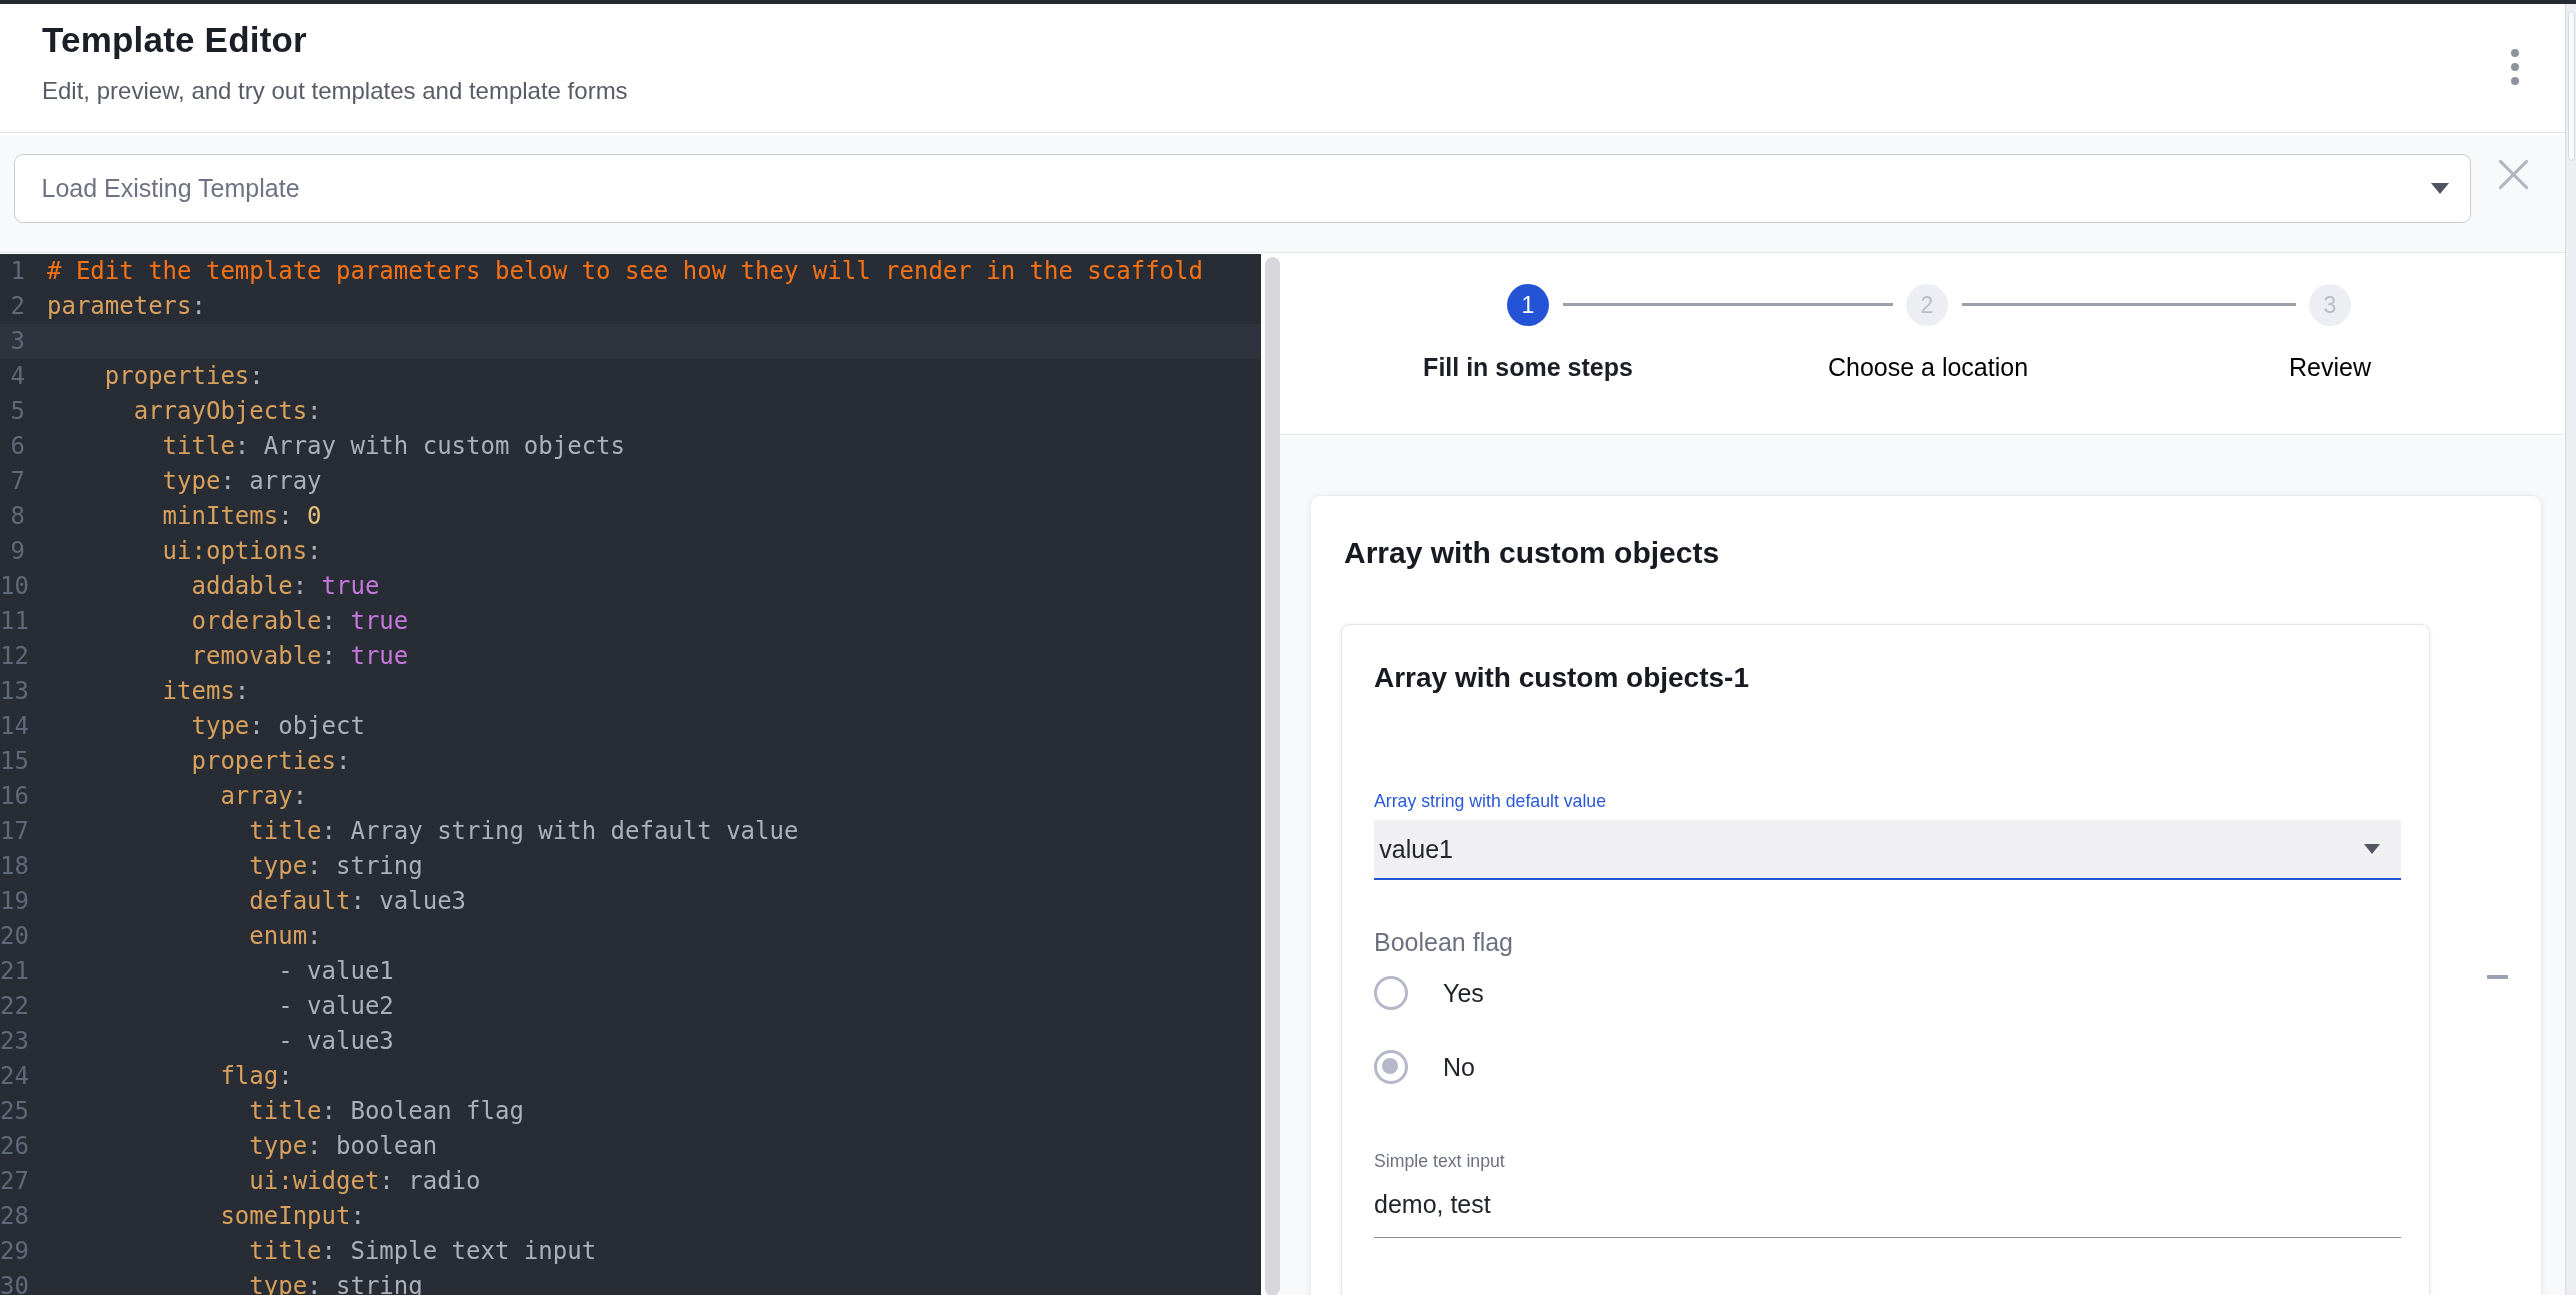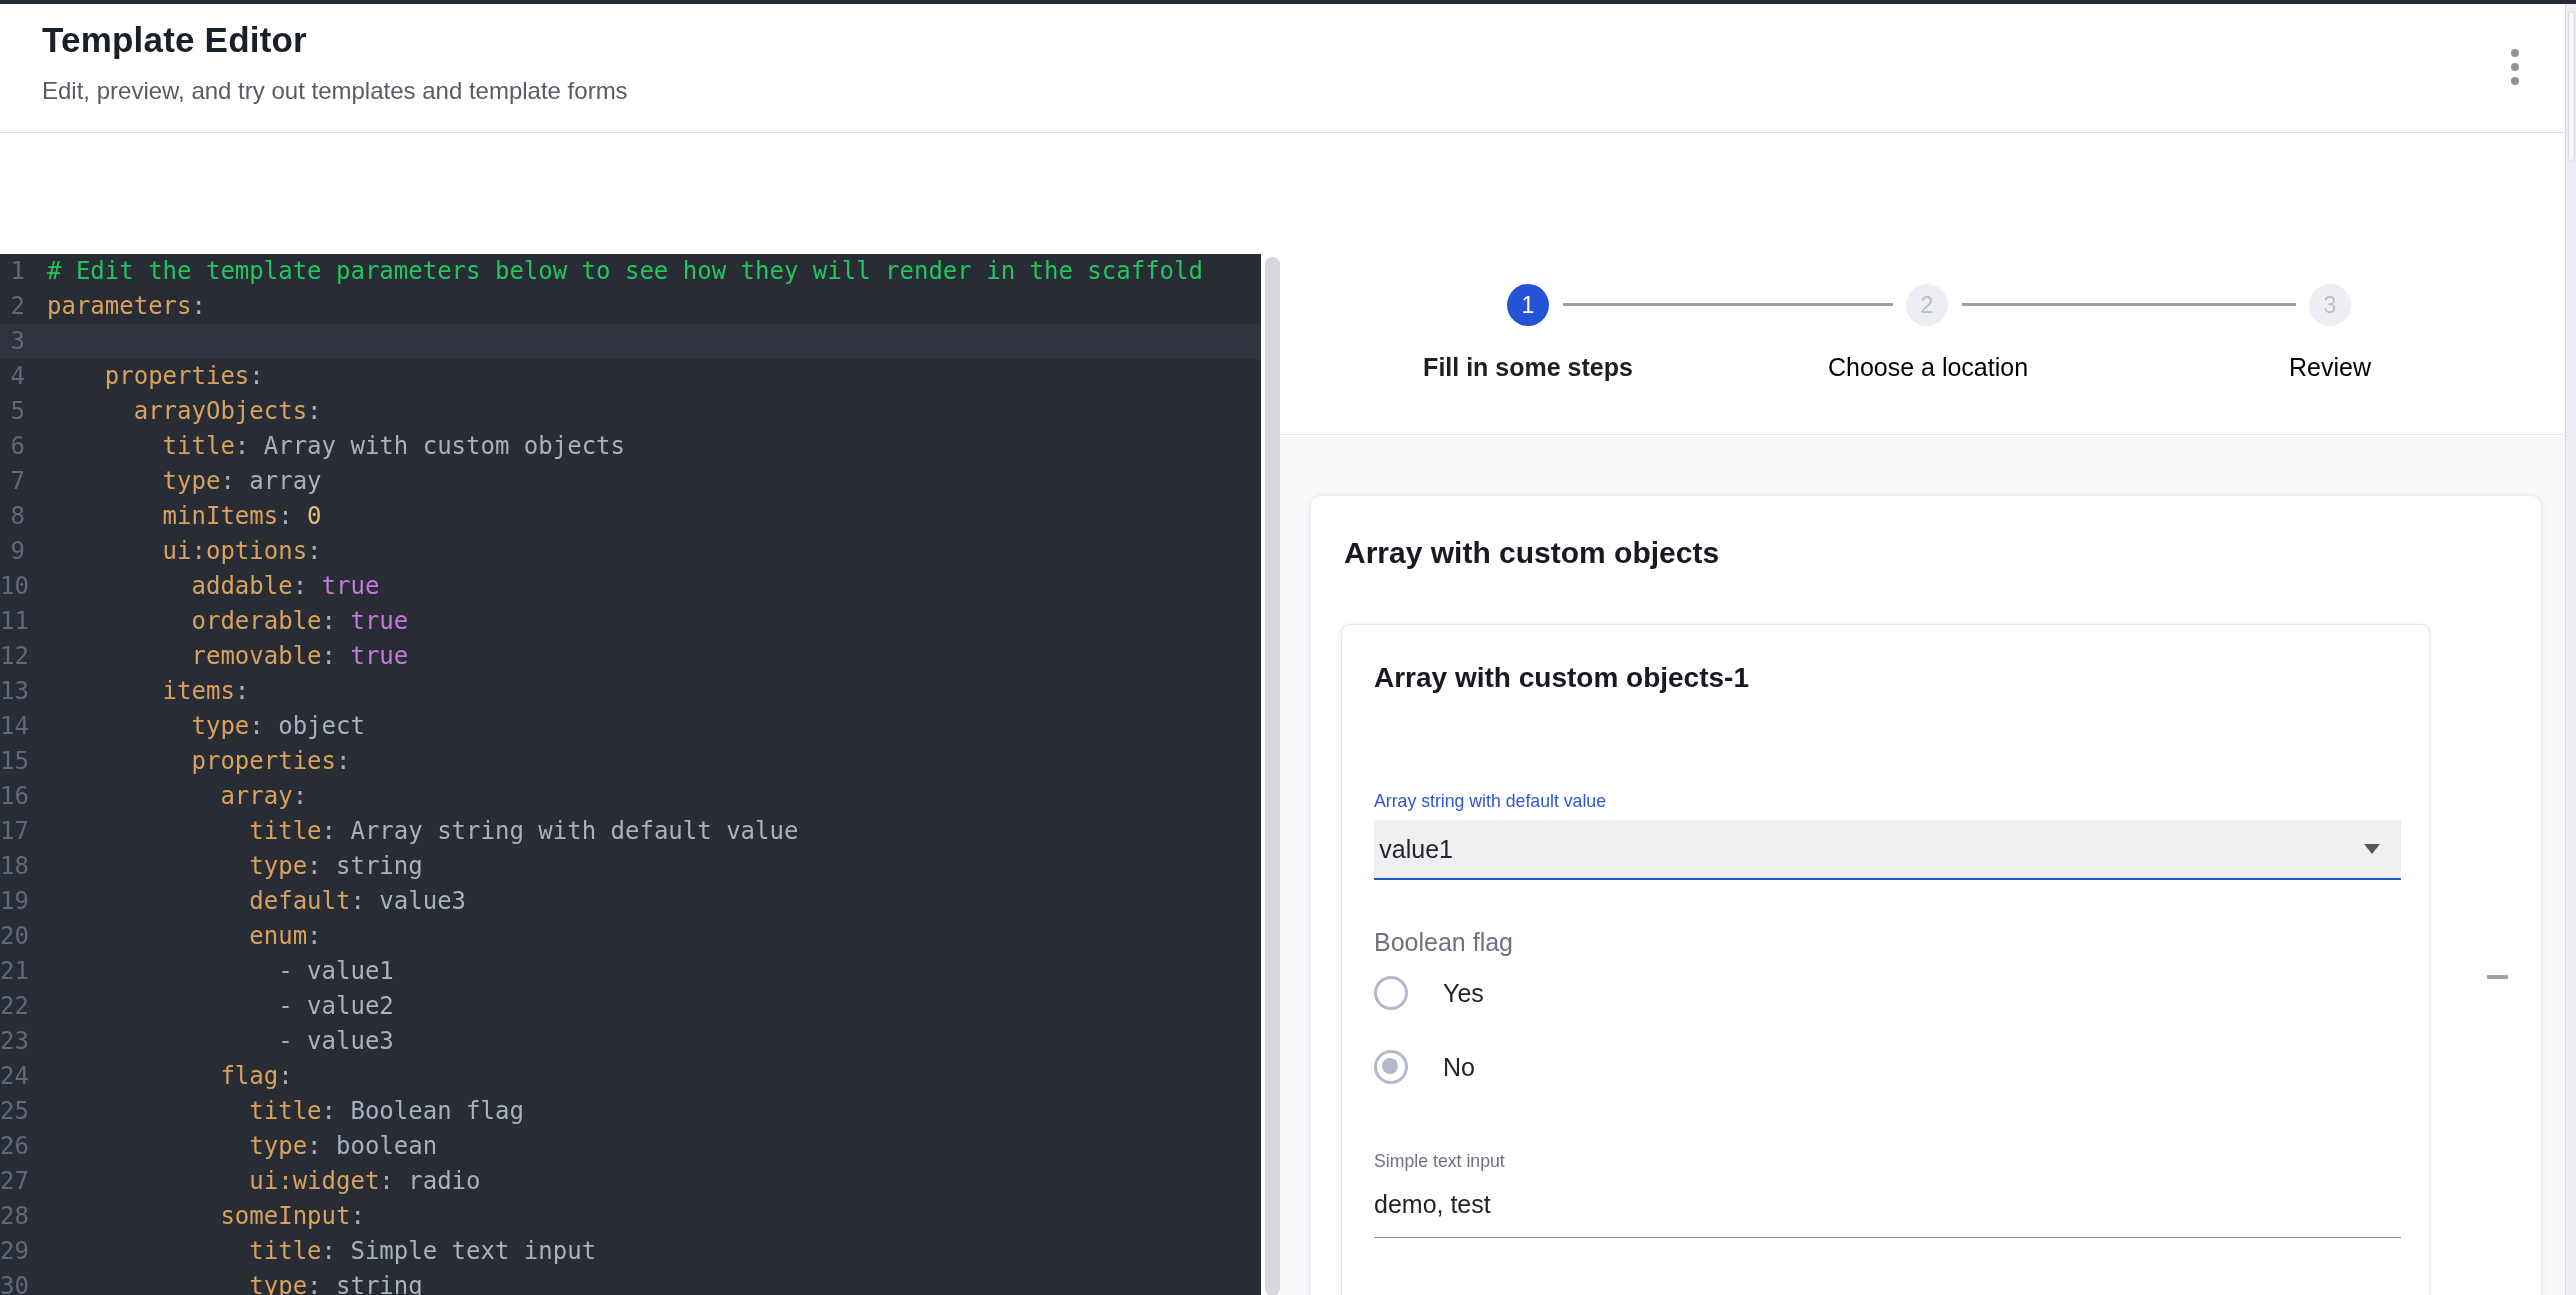--- a/index.html
+++ b/index.html
@@ -24,21 +24,21 @@
   .load-select .ph { margin-left:26.5px; font-size:25px; color:#6e7383; flex:1; }
   .caret-down { width:0; height:0; border-left:9.7px solid transparent; border-right:9.7px solid transparent; border-top:11.5px solid #4f545e; margin-right:21px; }
   .clear-btn { position:absolute; left:2489px; top:15px; width:49px; height:49px; background:none; border:none; cursor:pointer; }
 
   
   .editor { position:absolute; left:0; top:254px; width:1261px; height:1042px; background:#282c34; overflow:hidden; font-family:"DejaVu Sans Mono", monospace; font-size:24px; }
   .code-line { display:flex; height:35px; line-height:35px; white-space:pre; }
   .code-line.hl { background:#2e333d; }
   .code-line .ln { width:25px; text-align:right; color:#5f6979; flex:none; }
   .code-line .src { padding-left:22px; }
-  .tk-c { color:#22c55e; } 
+  .tk-c { color:#f97316; } 
   .tk-k { color:#d8a15e; } 
   .tk-p { color:#a9b1bd; } 
   .tk-t { color:#a9b1bd; } 
   .tk-b { color:#c678dd; } 
   .tk-n { color:#e5c07b; } 
 
   .editor-scroll { position:absolute; left:1261px; top:254px; width:19.4px; height:1042px; background:#ffffff; }
   .editor-scroll .thumb { position:absolute; left:3.5px; top:2.7px; width:15px; height:1039px; border-radius:8px; background:#d8d8dc; }
 
   
@@ -92,20 +92,32 @@
   <div class="header">
     <div class="page-title">Template Editor</div>
     <div class="page-subtitle">Edit, preview, and try out templates and template forms</div>
     <button class="kebab-btn">
       <span class="dot"></span>
       <span class="dot"></span>
       <span class="dot"></span>
     </button>
   </div>
 
+  <div class="load-strip">
+    <div class="load-select">
+      <span class="ph">Load Existing Template</span>
+      <span class="caret-down"></span>
+    </div>
+    <button class="clear-btn">
+      <svg class="x-icon" width="49" height="49" viewBox="0 0 56 56">
+        <line x1="13" y1="13" x2="43" y2="43"></line>
+        <line x1="43" y1="13" x2="13" y2="43"></line>
+      </svg>
+    </button>
+  </div>
 
   <div class="editor" id="code-editor">
       <div class="code-line"><span class="ln">1</span><span class="src"><span class="tk-c"># Edit the template parameters below to see how they will render in the scaffold</span></span></div>
       <div class="code-line"><span class="ln">2</span><span class="src"><span class="tk-k">parameters</span><span class="tk-p">:</span></span></div>
       <div class="code-line hl"><span class="ln">3</span></div>
       <div class="code-line"><span class="ln">4</span><span class="src"><span class="tk-p">    </span><span class="tk-k">properties</span><span class="tk-p">:</span></span></div>
       <div class="code-line"><span class="ln">5</span><span class="src"><span class="tk-p">      </span><span class="tk-k">arrayObjects</span><span class="tk-p">:</span></span></div>
       <div class="code-line"><span class="ln">6</span><span class="src"><span class="tk-p">        </span><span class="tk-k">title</span><span class="tk-p">:</span><span class="tk-t"> Array with custom objects</span></span></div>
       <div class="code-line"><span class="ln">7</span><span class="src"><span class="tk-p">        </span><span class="tk-k">type</span><span class="tk-p">:</span><span class="tk-t"> array</span></span></div>
       <div class="code-line"><span class="ln">8</span><span class="src"><span class="tk-p">        </span><span class="tk-k">minItems</span><span class="tk-p">:</span><span class="tk-n"> 0</span></span></div>

